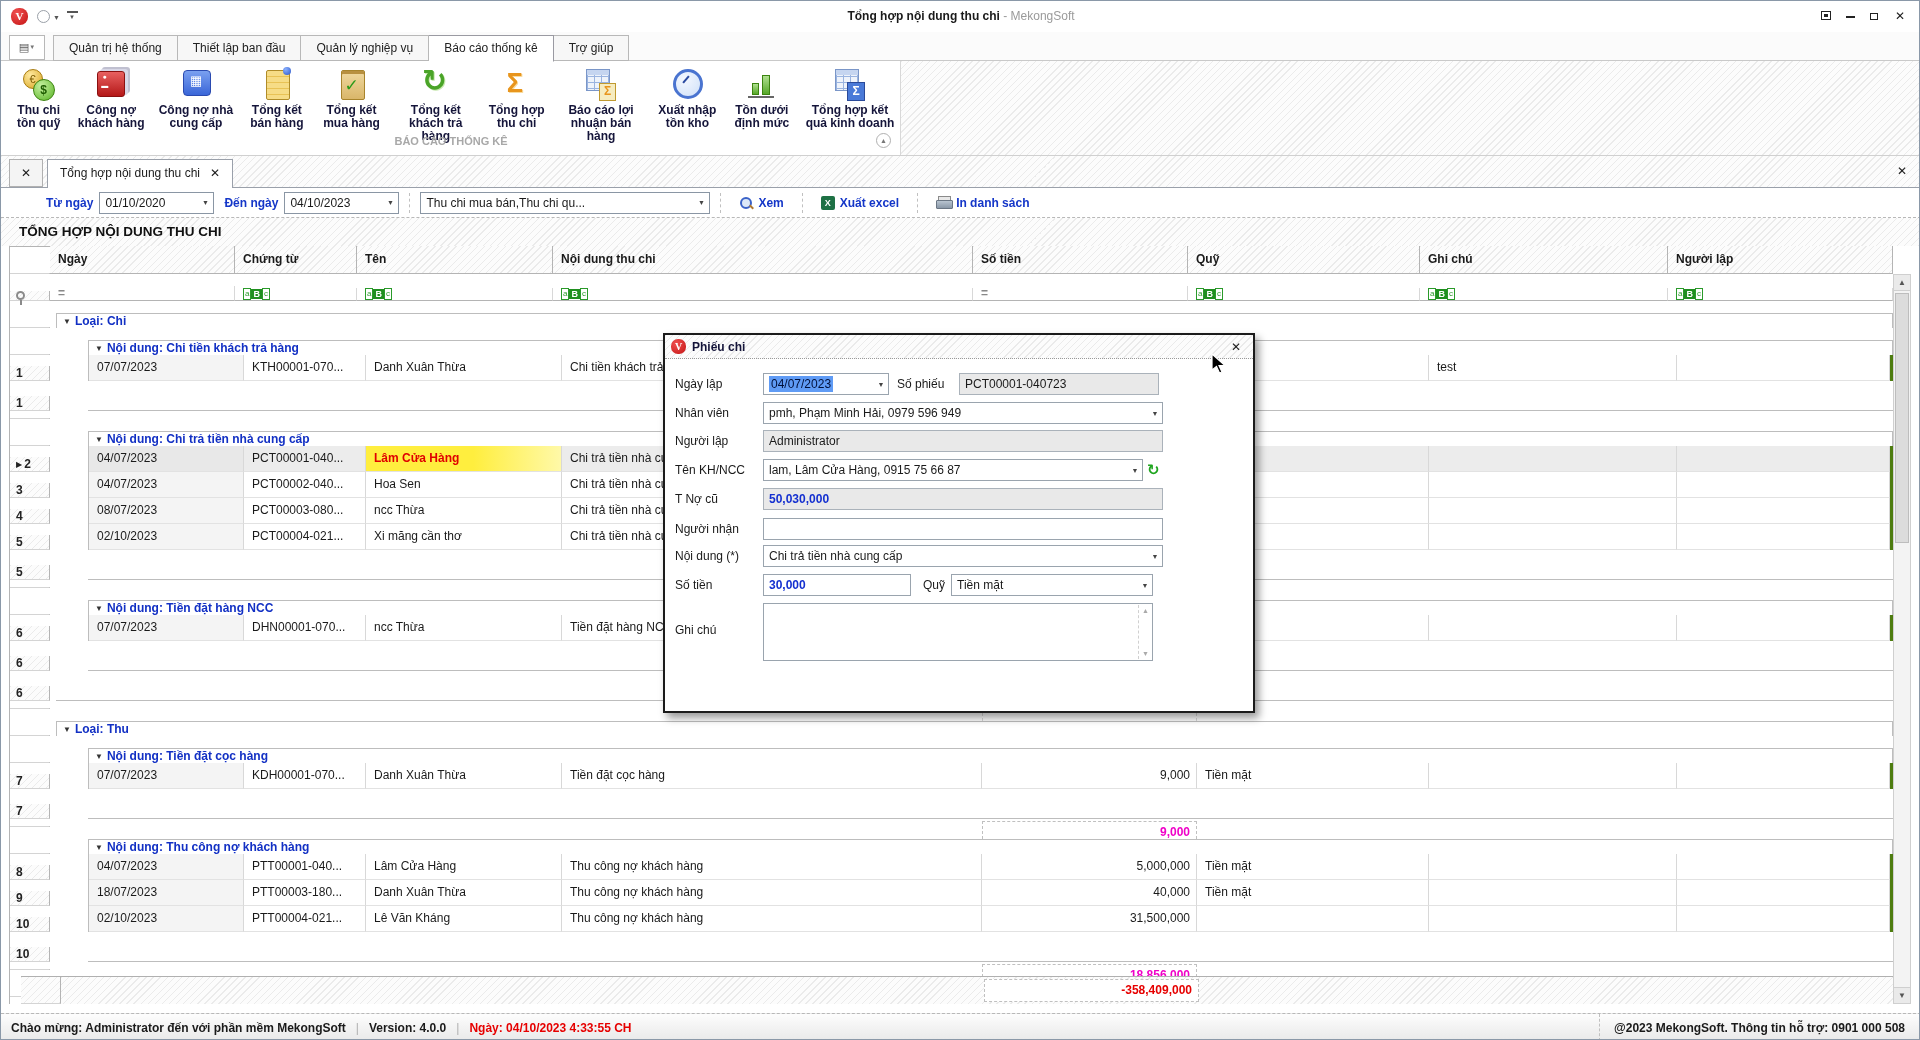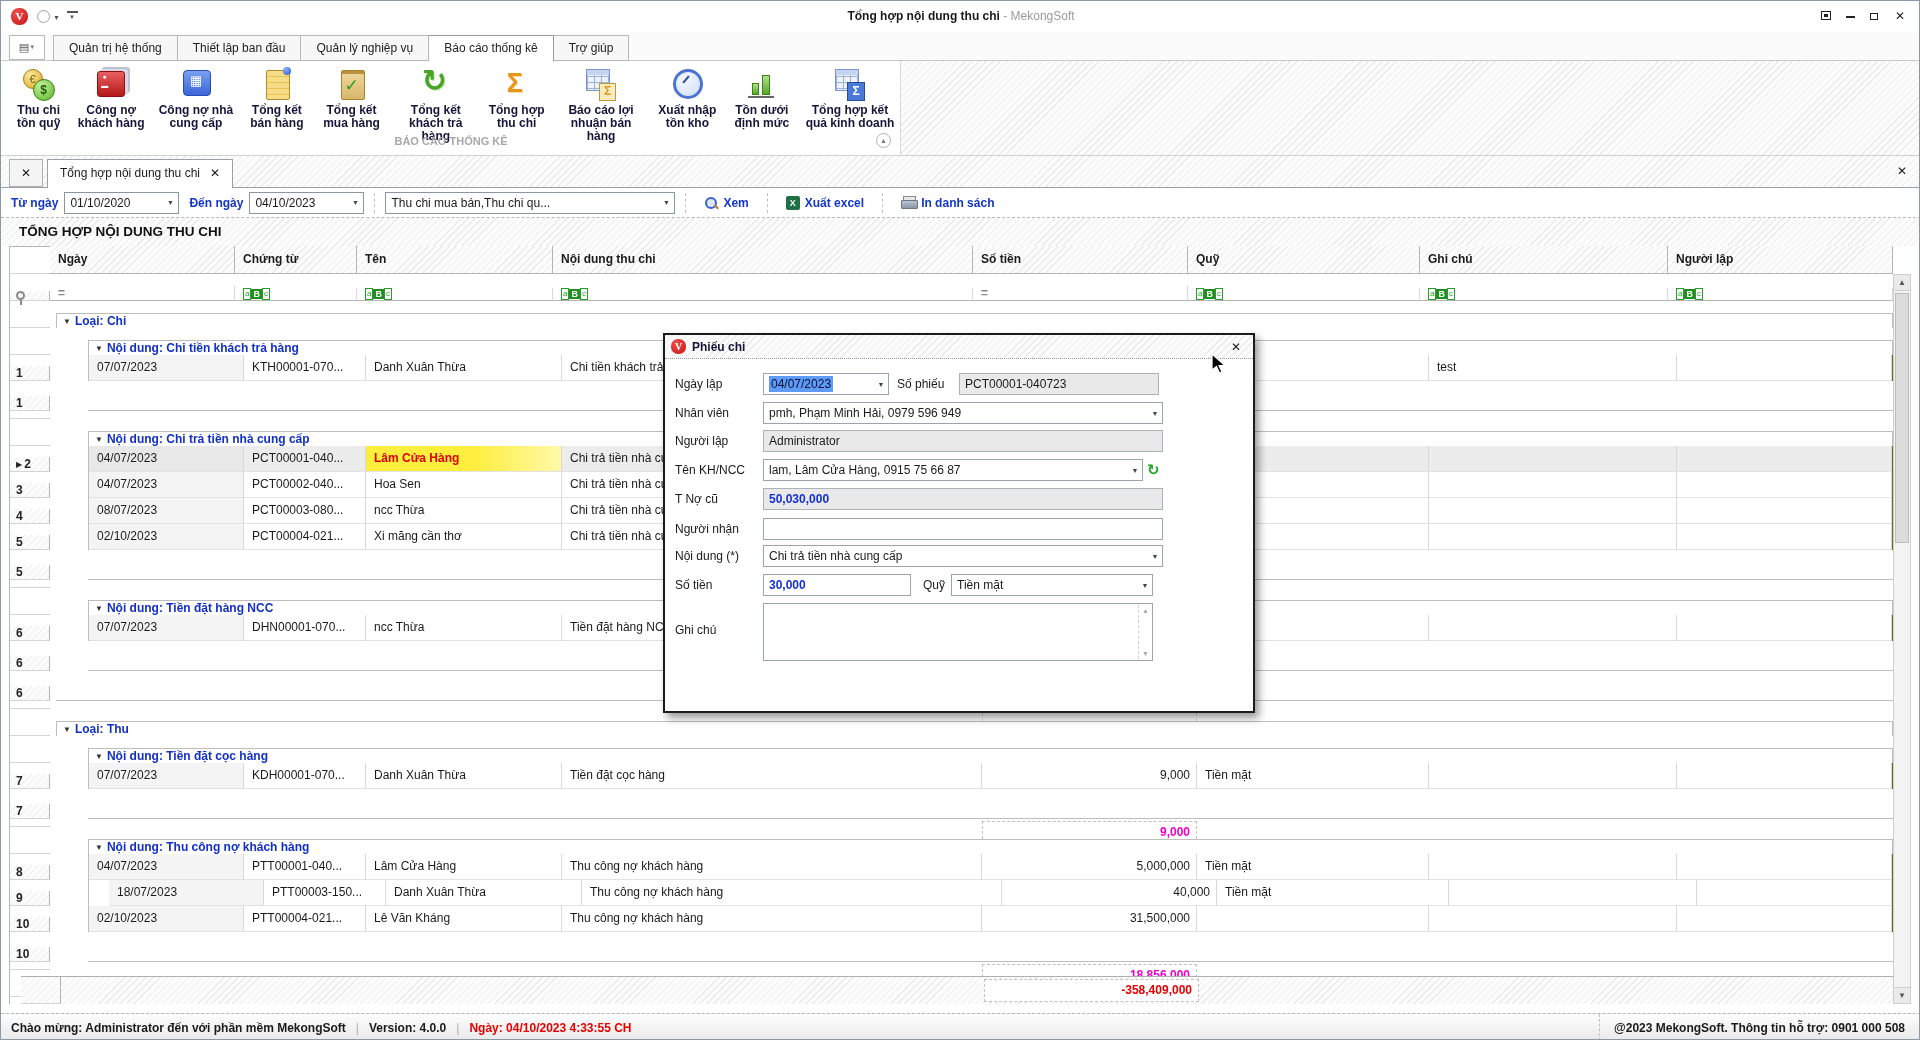--- a/index.html
+++ b/index.html
@@ -88,21 +88,21 @@
   
   #tabstrip { position:absolute; left:0; top:155px; width:1920px; height:32px; border-bottom:1px solid #9aa0aa; }
   #ts-close-left { position:absolute; left:8px; top:3px; width:34px; height:28px; border:1px solid #b0b0b0; background:#f4f4f4;
      text-align:center; line-height:26px; font-weight:bold; }
   .doctab { position:absolute; left:46px; top:3px; height:29px; background:#fff; border:1px solid #9aa0aa; border-bottom:none;
      padding:0 12px; line-height:27px; z-index:2; }
   .doctab .x { margin-left:10px; font-weight:bold; }
   #ts-close-right { position:absolute; right:14px; top:8px; font-weight:bold; }
 
   
-  #filterbar { position:absolute; left:0; top:187px; width:1920px; height:30px; background:#fff; border-bottom:1px dashed #b8b8b8; }
+  #filterbar { position:absolute; left:0; top:187px; width:1920px; height:30px; background:#fff; border-bottom:1px dashed #b8b8b8;padding-left:35px; }
   #filterbar .lbl { color:#1436c8; font-weight:bold; margin:0 6px 0 10px; }
   .cbo { display:inline-flex; align-items:center; height:22px; border:1px solid #8a96a4; background:#fff; padding-left:5px; }
   .cbo .arw { margin-left:auto; width:16px; text-align:center; color:#444; font-size:7px; }
   #filterbar .row { display:flex; align-items:center; height:29px; }
   .vsep { width:0; height:20px; border-left:1px dashed #c0c0c0; margin:0 10px; }
   .toolbtn { display:inline-flex; align-items:center; gap:5px; color:#1436c8; font-weight:bold; margin:0 8px; }
   .lens { position:relative; width:14px; height:14px; }
   .lens::before { content:""; position:absolute; left:1px; top:1px; width:8px; height:8px; border:2px solid #3a62c8; border-radius:50%; background:#dce8f8; }
   .lens::after { content:""; position:absolute; left:10px; top:10px; width:5px; height:2px; background:#b07830; transform:rotate(45deg); }
   .xls { width:14px; height:14px; background:#1e7145; border-radius:2px; color:#fff; font-size:9px; font-weight:bold; text-align:center; line-height:14px; }
@@ -132,21 +132,21 @@
   .abc .b { background:#1f8f1f; color:#fff; font-weight:bold; padding:0 2px; font-size:9px; }
   .pin { width:9px; height:9px; border:2px solid #8a8a8a; border-radius:50%; position:relative; }
   .pin::after { content:""; position:absolute; left:1.5px; top:7px; width:2px; height:5px; background:#8a8a8a; }
 
   .g1 .rc { margin-left:6px; border:1px solid #bdbdbd; border-bottom:none; background:#fff; align-items:center; }
   .g2 .rc { margin-left:38px; border:1px solid #bdbdbd; border-bottom:none; background:#fff; align-items:center; }
   .glabel { color:#1230c4; font-weight:bold; margin-left:4px; }
   .gtri { font-size:8px; color:#333; margin-left:6px; }
   .grow.g1, .grow.g2 { height:27px; }
   .grow.data { height:26px; }
-  .data .rc { margin-left:38px; border-left:1px solid #bdbdbd; border-right:1px solid #4d7c0f; background:#fff; }
+  .data .rc { margin-left:38px; border-left:1px solid #bdbdbd; border-right:3px solid #4d7c0f; background:#fff; }
   .dcell { border-right:1px solid #d8d8d8; border-bottom:1px solid #e2e2e2; padding:0 6px 0 8px; line-height:25px;
      white-space:nowrap; overflow:hidden; }
   .dcell.ngay { background:#f4f4f4; }
   .dcell.num { text-align:right; }
   .data.focused .dcell { background:#ececec; }
   .data.focused .dcell.ngay { background:#e8e8e8; }
   .dcell.hl { background:linear-gradient(90deg,#ffee3e 0%,#ffee3e 55%,#fff9a8 100%) !important; color:#e00000; font-weight:bold; }
   .grow.summary, .grow.gsummary { height:30px; }
   .summary .rc { margin-left:38px; border-left:1px solid #bdbdbd; border-right:1px solid #bdbdbd; border-bottom:1px solid #bdbdbd; }
   .gsummary .rc { margin-left:6px; border-left:1px solid #bdbdbd; border-right:1px solid #bdbdbd; border-bottom:1px solid #bdbdbd; }
@@ -614,22 +614,22 @@
             <div class="dcell" style="flex: 0 0 232px;">Tiền mặt</div>
             <div class="dcell" style="flex: 0 0 248px;"></div>
             <div class="dcell" style="flex: 1 1 0%;"></div>
           </div>
         </div>
         <div class="grow data">
           <div class="ind hatch">
             <span>9</span>
           </div>
           <div class="rc">
-            <div class="dcell ngay" style="flex: 0 0 155px; margin-left: 20px;">18/07/2023</div>
-            <div class="dcell" style="flex: 0 0 122px;">PTT00003-150...</div>
+            <div class="dcell ngay" style="flex: 0 0 155px;">18/07/2023</div>
+            <div class="dcell" style="flex: 0 0 122px;">PTT00003-180...</div>
             <div class="dcell" style="flex: 0 0 196px;">Danh Xuân Thừa</div>
             <div class="dcell" style="flex: 0 0 420px;">Thu công nợ khách hàng</div>
             <div class="dcell num" style="flex: 0 0 215px;">40,000</div>
             <div class="dcell" style="flex: 0 0 232px;">Tiền mặt</div>
             <div class="dcell" style="flex: 0 0 248px;"></div>
             <div class="dcell" style="flex: 1 1 0%;"></div>
           </div>
         </div>
         <div class="grow data">
           <div class="ind hatch">

